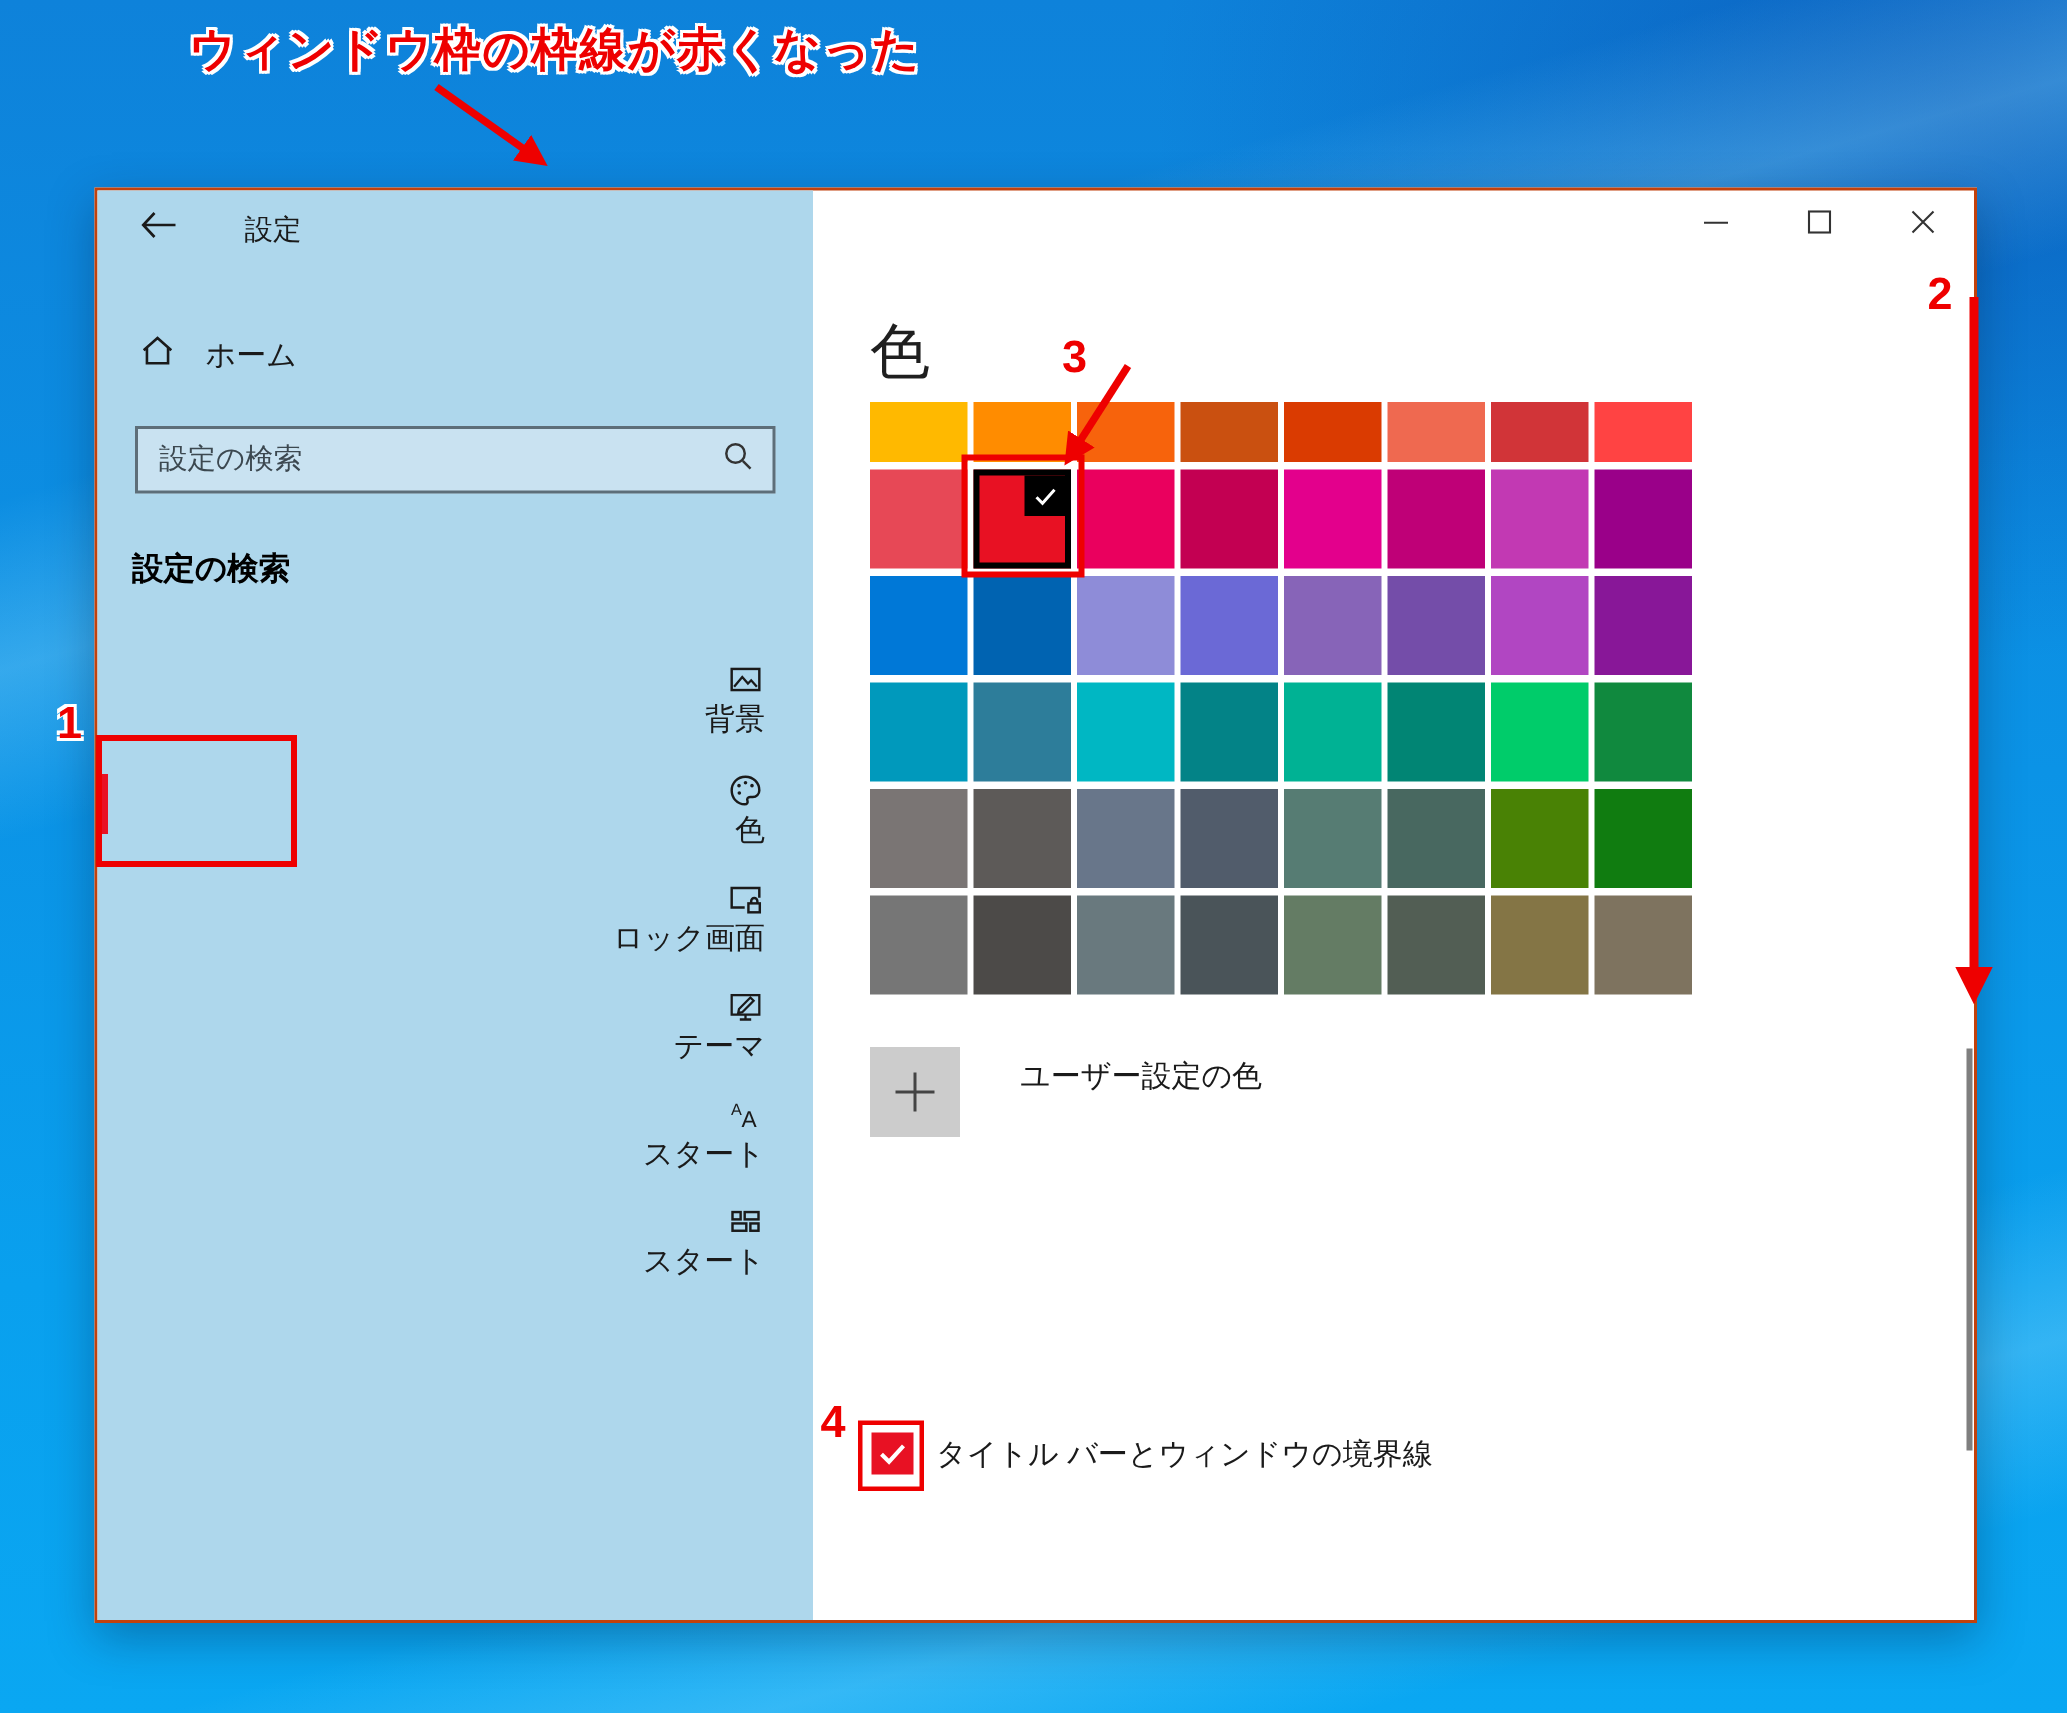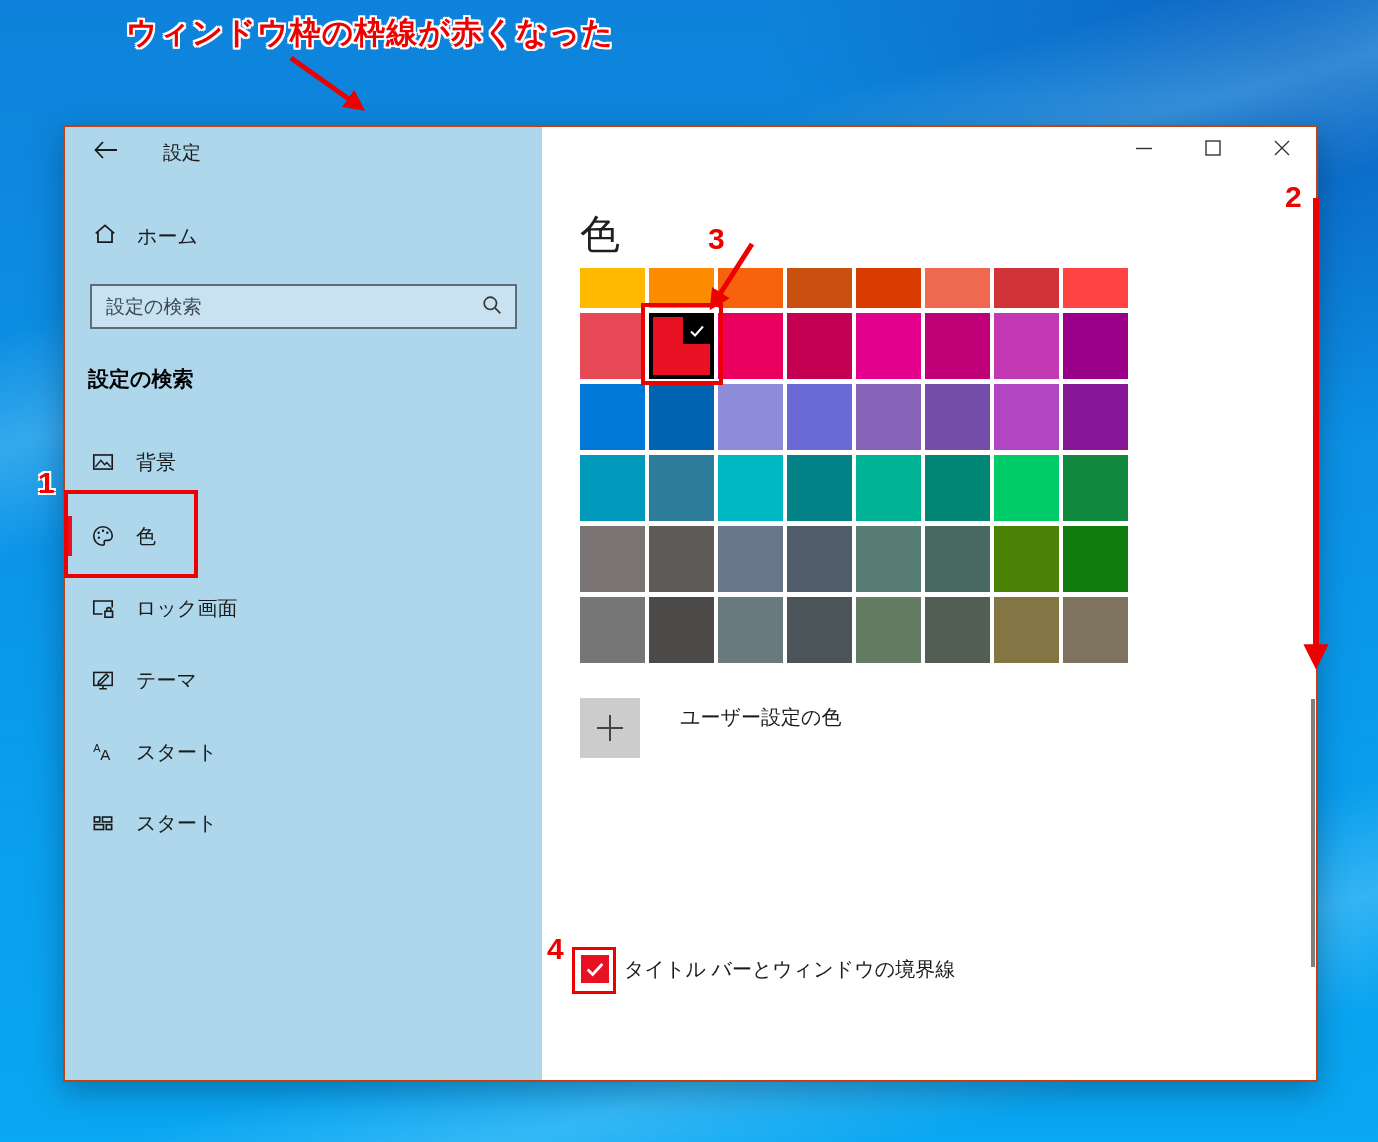--- a/index.html
+++ b/index.html
@@ -30,21 +30,21 @@
   .home-row .lbl{font-size:20px;color:#1a1a1a;}
 
   .searchbox{position:absolute;left:25px;top:157px;width:427px;height:45px;box-sizing:border-box;
     border:2px solid #5d6e79;background:#c9e2f1;display:flex;align-items:center;padding:0 12px;}
   .searchbox input{flex:1;border:none;background:transparent;outline:none;
     font-size:19px;color:#2d3a42;font-family:inherit;}
   .searchbox input::placeholder{color:#3c4850;opacity:1;}
 
   .section-hdr{position:absolute;left:23px;top:238px;font-size:21px;font-weight:bold;color:#000;}
 
-  .nav-item{position:absolute;left:25px;height:44px;width:420px;display:flex;align-items:center;gap:20px;cursor:pointer;}
+  .nav-item{position:absolute;left:25px;height:44px;width:420px;display:flex;align-items:flex-end;cursor:pointer;flex-direction:column;}
   .nav-item .lbl{font-size:20px;color:#1a1a1a;}
   .nav-item .ic{width:26px;height:26px;display:flex;align-items:center;justify-content:center;}
   .sel-pill{position:absolute;left:0;top:389px;width:7px;height:40px;background:#e81123;}
 
   
   .caption-btns{position:absolute;right:0;top:0;display:flex;z-index:2;}
   .cap-btn{width:69px;height:42px;display:flex;align-items:center;justify-content:center;cursor:pointer;}
 
   
   .page-title{position:absolute;left:515px;top:80px;font-size:40px;font-weight:300;color:#1f1f1f;}

